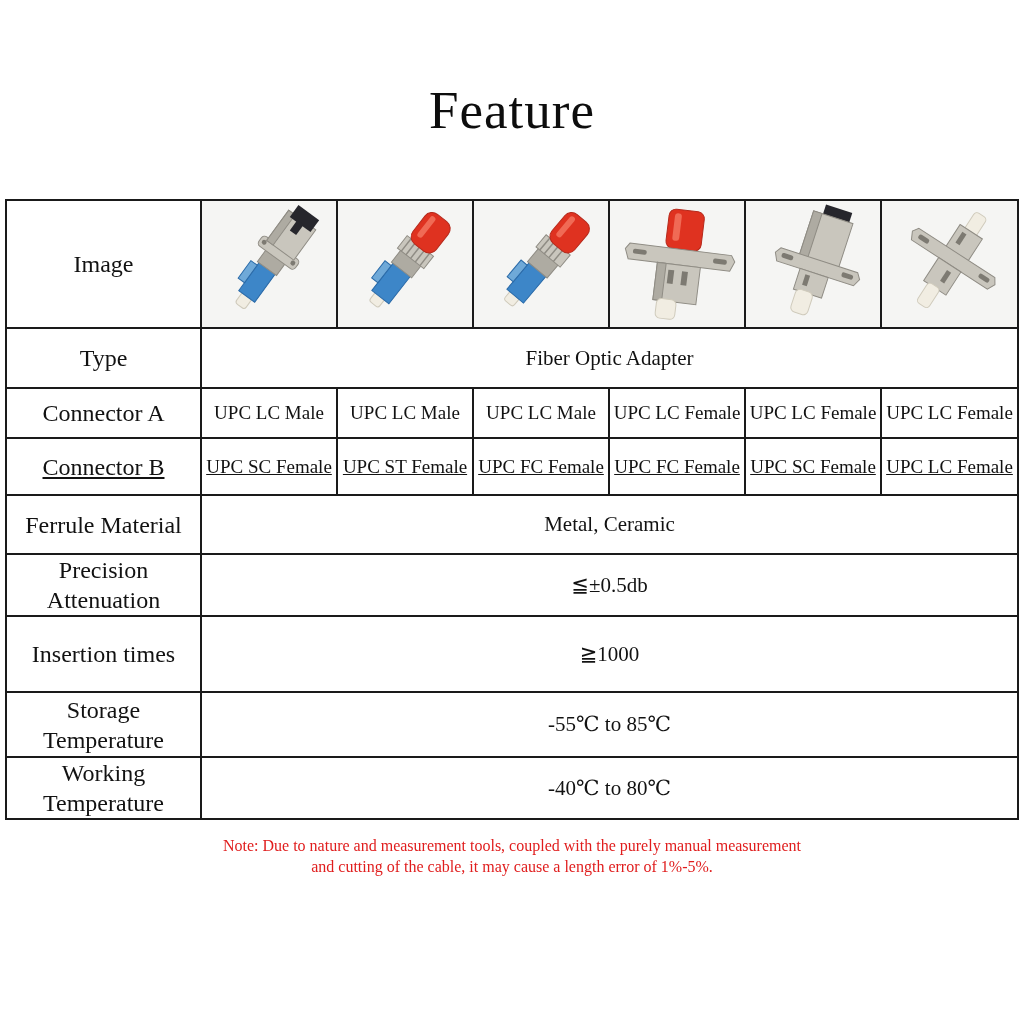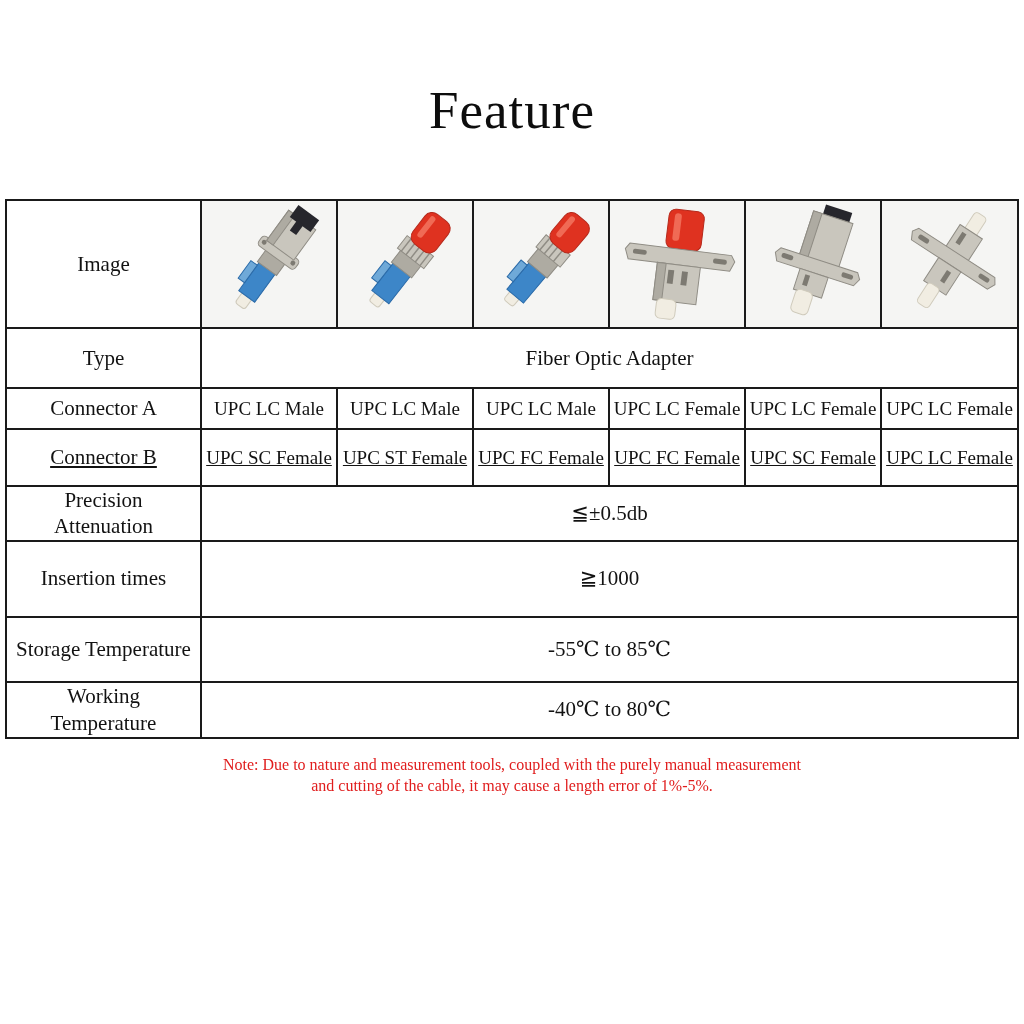--- a/index.html
+++ b/index.html
@@ -12,27 +12,27 @@
     text-align:center;letter-spacing:1px;color:#0d0d0d;
   }
   table.spec{
     border-collapse:collapse;table-layout:fixed;
     margin:62px 5px 0 5px;width:1014px;
   }
   table.spec td{
     border:2px solid #1a1a1a;text-align:center;vertical-align:middle;
     padding:0 2px;overflow:hidden;
   }
-  td.label{font-size:21px;white-space:pre-line;line-height:1.25;}
+  td.label{font-size:24px;white-space:pre-line;line-height:1.25;}
   td.value{font-size:21px;}
   td.conn{font-size:19px;padding:0 1px;}
   td.img-cell{background:#f5f5f3;padding:0;}
   td.img-cell svg{display:block;margin:0 auto;}
   tr.r-image{height:128px;} tr.r-type{height:60px;}
-  tr.r-ca{height:41px;} tr.r-cb{height:57px;text-decoration:underline;}
+  tr.r-ca{height:50px;} tr.r-cb{height:57px;text-decoration:underline;}
   tr.r-fer{height:59px;} tr.r-pre{height:49px;margin-left:40px;}
   tr.r-wav{height:61px;} tr.r-ins{height:76px;}
   tr.r-sto{height:65px;} tr.r-wor{height:56px;}
   .note{
     margin-top:15px;text-align:center;font-size:16px;line-height:1.32;
     color:#e01d1d;white-space:pre-line;
   }
   
   .metal{fill:#c9c6bd;stroke:#8f8c84;stroke-width:1;}
   .metal-d{fill:#aeaba2;stroke:#8f8c84;stroke-width:1;}
@@ -186,20 +186,24 @@
   <tr class="r-cb">
     <td class="label">Connector B</td>
     <td class="conn">UPC SC Female</td>
     <td class="conn">UPC ST Female</td>
     <td class="conn">UPC FC Female</td>
     <td class="conn">UPC FC Female</td>
     <td class="conn">UPC SC Female</td>
     <td class="conn">UPC LC Female</td>
   </tr>
 
+  <tr class="r-fer">
+    <td class="label">Ferrule Material</td>
+    <td class="value" colspan="6">Metal, Ceramic</td>
+  </tr>
 
   <tr class="r-pre">
     <td class="label">Precision
 Attenuation</td>
     <td class="value" colspan="6">≦±0.5db</td>
   </tr>
 
 
   <tr class="r-ins">
     <td class="label">Insertion times</td>

